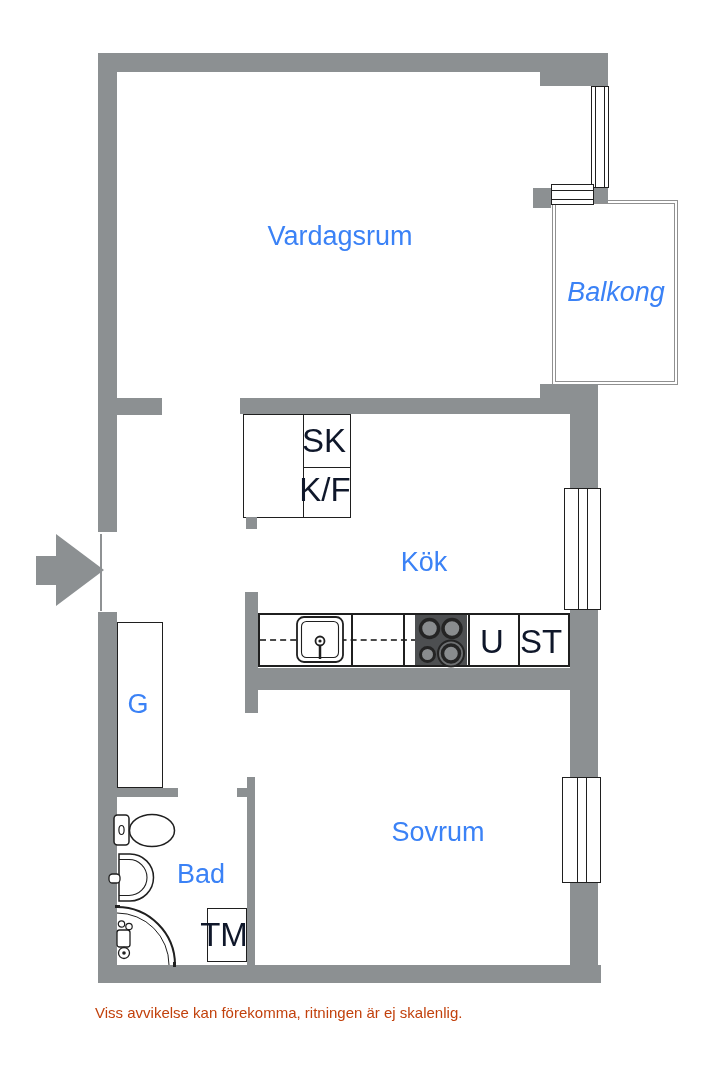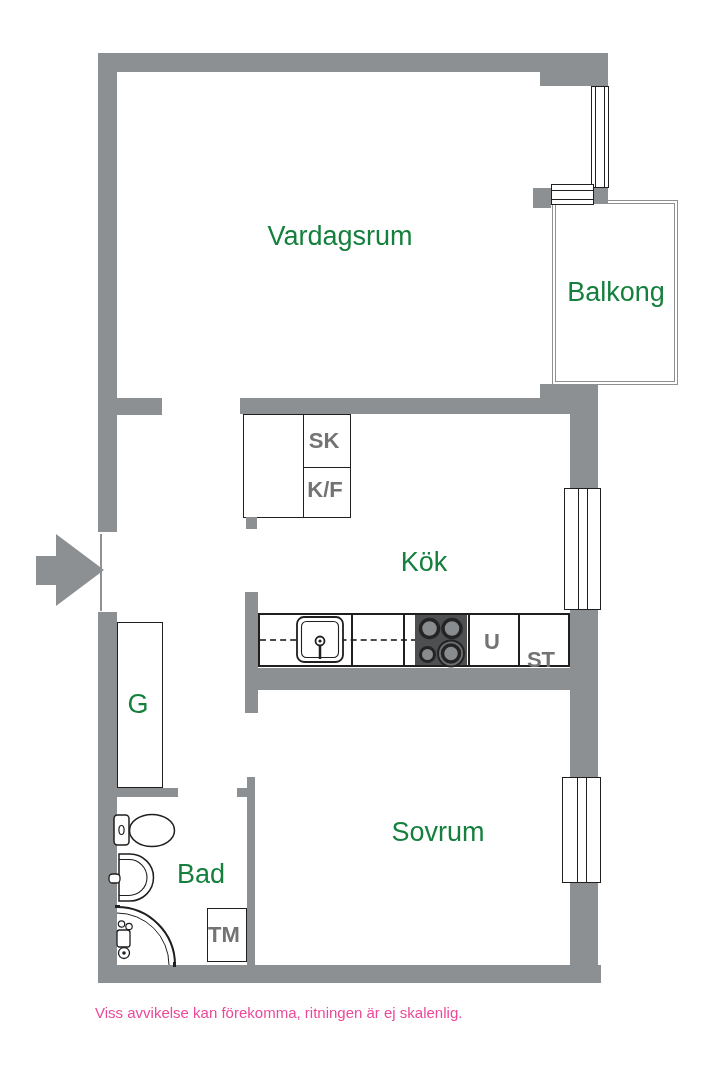--- a/index.html
+++ b/index.html
@@ -8,26 +8,26 @@
     font-family:"Liberation Sans", sans-serif;overflow:hidden;
   }
   .wall{position:absolute;background:#8c9092;}
   .thinline{position:absolute;background:#8f9294;}
   .box{position:absolute;background:#fff;border:1.5px solid #1f1f1f;box-sizing:border-box;}
   .window{position:absolute;background:#fff;border:1px solid #1f1f1f;box-sizing:border-box;display:flex;}
   .pane-v{margin:0 auto;width:10px;height:100%;border-left:1px solid #1f1f1f;border-right:1px solid #1f1f1f;box-sizing:border-box;}
   .pane-h{margin:auto 0;height:10px;width:100%;border-top:1px solid #1f1f1f;border-bottom:1px solid #1f1f1f;box-sizing:border-box;}
   .balcony{position:absolute;left:552px;top:200px;width:126px;height:185px;background:#fff;border:1px solid #909090;box-sizing:border-box;}
   .balcony-inner{position:absolute;left:2px;top:2px;right:2px;bottom:2px;border:1px solid #909090;}
-  .lbl{position:absolute;transform:translate(-50%,-50%);color:#15803d;font-size:27px;font-weight:500;white-space:nowrap;}
-  .lbl-s{position:absolute;transform:translate(-50%,-50%);color:#737373;font-size:22px;font-weight:700;white-space:nowrap;}
+  .lbl{position:absolute;transform:translate(-50%,-50%);color:#3b82f6;font-size:27px;font-weight:500;white-space:nowrap;}
+  .lbl-s{position:absolute;transform:translate(-50%,-50%);color:#0f172a;font-size:33px;font-weight:400;white-space:nowrap;}
   .counter{position:absolute;left:258px;top:613px;width:312px;height:54px;background:#fff;border:2px solid #1f1f1f;box-sizing:border-box;}
   .counter .divider{position:absolute;top:0;bottom:0;width:1.5px;background:#1f1f1f;}
   .counter .dash{position:absolute;left:0;top:24px;width:157px;border-top:2px dashed #4a4a4a;}
-  .disclaimer{position:absolute;left:95px;top:1004px;font-size:15px;color:#ec4899;}
+  .disclaimer{position:absolute;left:95px;top:1004px;font-size:15px;color:#c2410c;}
   svg{position:absolute;overflow:visible;}
 </style>
 </head>
 <body>
 
 <div class="balcony">
   <div class="balcony-inner"></div>
 </div>
 
 <div class="wall" style="left:98px;top:53px;width:510px;height:19px;"></div>
@@ -121,25 +121,25 @@
   <rect x="0" y="2" width="5" height="3" fill="#1f1f1f"></rect>
   <rect x="58" y="59" width="3" height="5" fill="#1f1f1f"></rect>
   <circle cx="6.5" cy="21" r="3.2" fill="#ffffff" stroke="#1f1f1f" stroke-width="1.2"></circle>
   <circle cx="14" cy="23.5" r="3.2" fill="#ffffff" stroke="#1f1f1f" stroke-width="1.2"></circle>
   <rect x="2" y="27" width="13" height="17" rx="2.5" fill="#ffffff" stroke="#1f1f1f" stroke-width="1.3"></rect>
   <circle cx="9" cy="50" r="5.5" fill="#ffffff" stroke="#1f1f1f" stroke-width="1.3"></circle>
   <circle cx="9" cy="50" r="1.8" fill="#1f1f1f"></circle>
 </svg>
 
 <div class="lbl" style="left:340px;top:236px;">Vardagsrum</div>
-<div class="lbl" style="left:616px;top:292px;">Balkong</div>
+<div class="lbl" style="left:616px;top:292px;font-style:italic;">Balkong</div>
 <div class="lbl" style="left:424px;top:562px;">Kök</div>
 <div class="lbl" style="left:414px;top:832px;margin-left:24px;">Sovrum</div>
 <div class="lbl" style="left:201px;top:874px;">Bad</div>
 <div class="lbl" style="left:138px;top:704px;">G</div>
 
 <div class="lbl-s" style="left:324px;top:441px;">SK</div>
 <div class="lbl-s" style="left:325px;top:490px;">K/F</div>
 <div class="lbl-s" style="left:492px;top:642px;">U</div>
-<div class="lbl-s" style="left:541px;top:660px;">ST</div>
+<div class="lbl-s" style="left:541px;top:642px;">ST</div>
 <div class="lbl-s" style="left:224px;top:935px;">TM</div>
 
 <div class="disclaimer">Viss avvikelse kan förekomma, ritningen är ej skalenlig.</div>
 
 </body></html>

